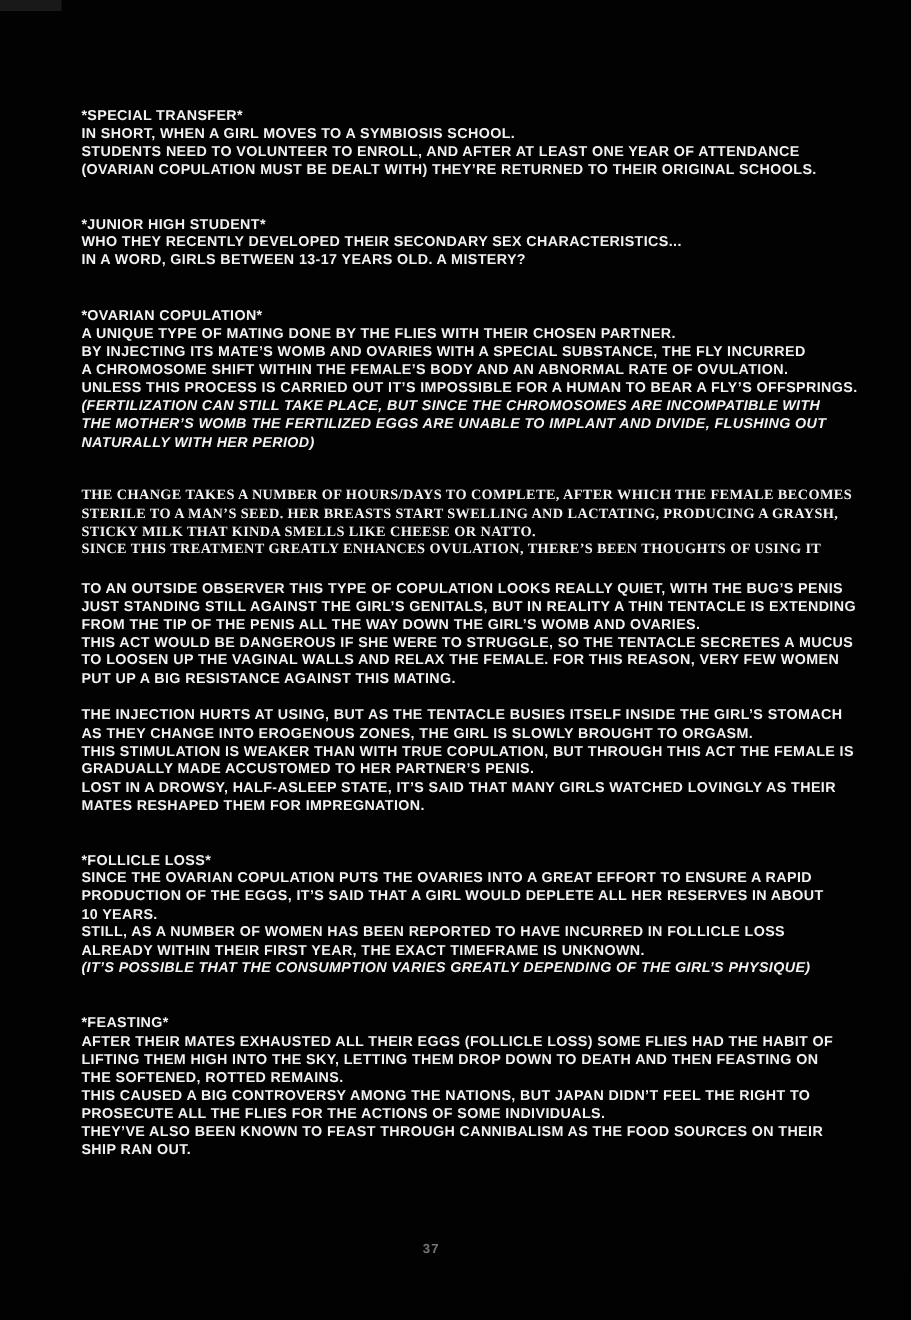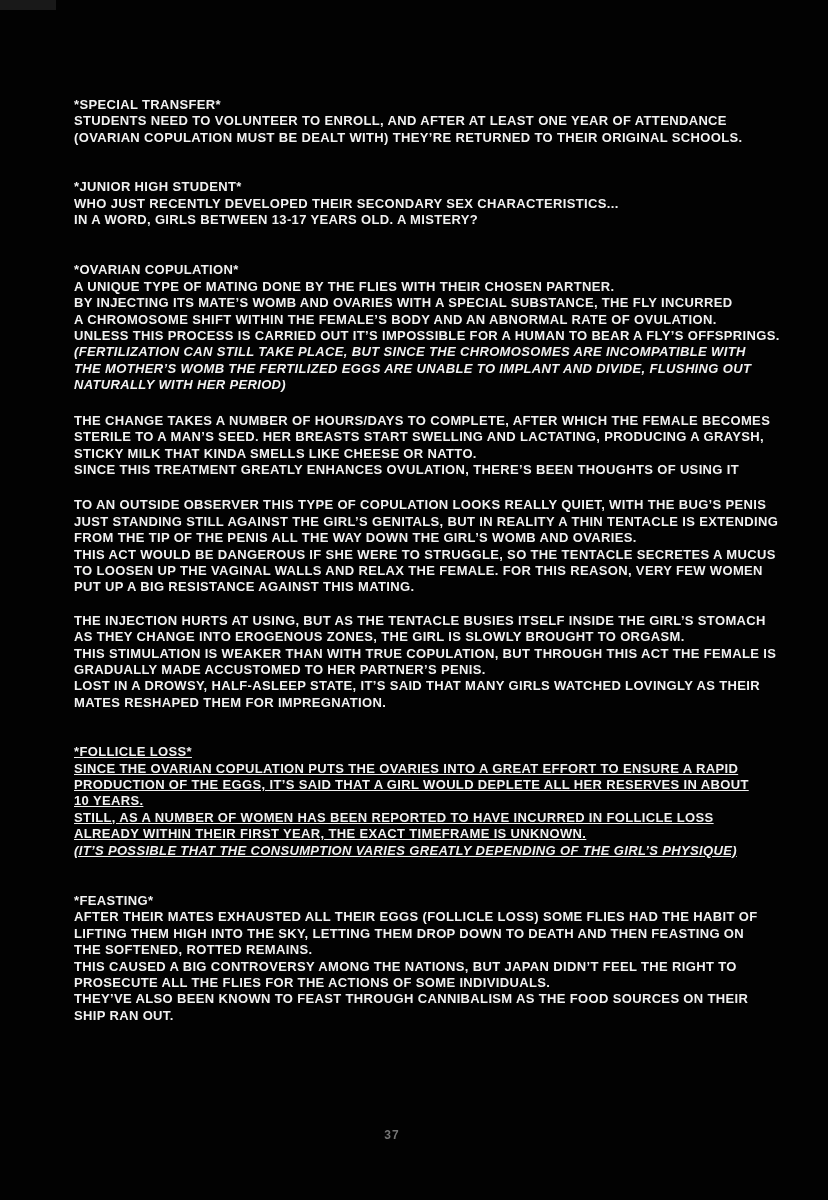--- a/index.html
+++ b/index.html
@@ -15,24 +15,24 @@
     letter-spacing:0.35px;
     overflow:hidden;
     box-sizing:border-box;
     padding:97px 78px 0 74px;
   }
   .line { white-space:nowrap; }
   .italic { font-style:italic; }
   .block { margin:0; }
   [data-name="section-junior-high-student"] { margin-top:33px; }
   [data-name="section-ovarian-copulation"]  { margin-top:34px; }
-  [data-name="paragraph-the-change"]        { margin-top:19px; }
+  [data-name="paragraph-the-change"]        { margin-top:32px;font-family:Liberation Serif, serif; }
   [data-name="paragraph-outside-observer"]  { margin-top:19px; }
   [data-name="paragraph-injection"]         { margin-top:17px; }
-  [data-name="section-follicle-loss"]       { margin-top:33px;text-decoration:underline; }
+  [data-name="section-follicle-loss"]       { margin-top:33px; }
   [data-name="section-feasting"]            { margin-top:34px; }
   .page-number {
     position:absolute;
     top:1127px; left:0;
     width:784px;
     text-align:center;
     color:#757575;
     font-size:12px;
     letter-spacing:1px;
   }
@@ -44,27 +44,28 @@
   }
 </style>
 </head>
 <body>
 
 <div class="page" data-name="manga-glossary-page">
   <div class="scan-edge" data-name="scan-artifact"></div>
 
   <section class="block" data-name="section-special-transfer">
     <div class="line title" data-name="section-title">*SPECIAL TRANSFER*</div>
+    <div class="line" data-name="text-line">IN SHORT, WHEN A GIRL MOVES TO A SYMBIOSIS SCHOOL.</div>
     <div class="line" data-name="text-line">STUDENTS NEED TO VOLUNTEER TO ENROLL, AND AFTER AT LEAST ONE YEAR OF ATTENDANCE</div>
     <div class="line" data-name="text-line">(OVARIAN COPULATION MUST BE DEALT WITH) THEY’RE RETURNED TO THEIR ORIGINAL SCHOOLS.</div>
   </section>
 
   <section class="block" data-name="section-junior-high-student">
     <div class="line title" data-name="section-title">*JUNIOR HIGH STUDENT*</div>
-    <div class="line" data-name="text-line">WHO JUST RECENTLY DEVELOPED THEIR SECONDARY SEX CHARACTERISTICS...</div>
+    <div class="line" data-name="text-line">WHO THEY RECENTLY DEVELOPED THEIR SECONDARY SEX CHARACTERISTICS...</div>
     <div class="line" data-name="text-line">IN A WORD, GIRLS BETWEEN 13-17 YEARS OLD. A MISTERY?</div>
   </section>
 
   <section class="block" data-name="section-ovarian-copulation">
     <div class="line title" data-name="section-title">*OVARIAN COPULATION*</div>
     <div class="line" data-name="text-line">A UNIQUE TYPE OF MATING DONE BY THE FLIES WITH THEIR CHOSEN PARTNER.</div>
     <div class="line" data-name="text-line">BY INJECTING ITS MATE’S WOMB AND OVARIES WITH A SPECIAL SUBSTANCE, THE FLY INCURRED</div>
     <div class="line" data-name="text-line">A CHROMOSOME SHIFT WITHIN THE FEMALE’S BODY AND AN ABNORMAL RATE OF OVULATION.</div>
     <div class="line" data-name="text-line">UNLESS THIS PROCESS IS CARRIED OUT IT’S IMPOSSIBLE FOR A HUMAN TO BEAR A FLY’S OFFSPRINGS.</div>
     <div class="line italic" data-name="text-line">(FERTILIZATION CAN STILL TAKE PLACE, BUT SINCE THE CHROMOSOMES ARE INCOMPATIBLE WITH</div>

